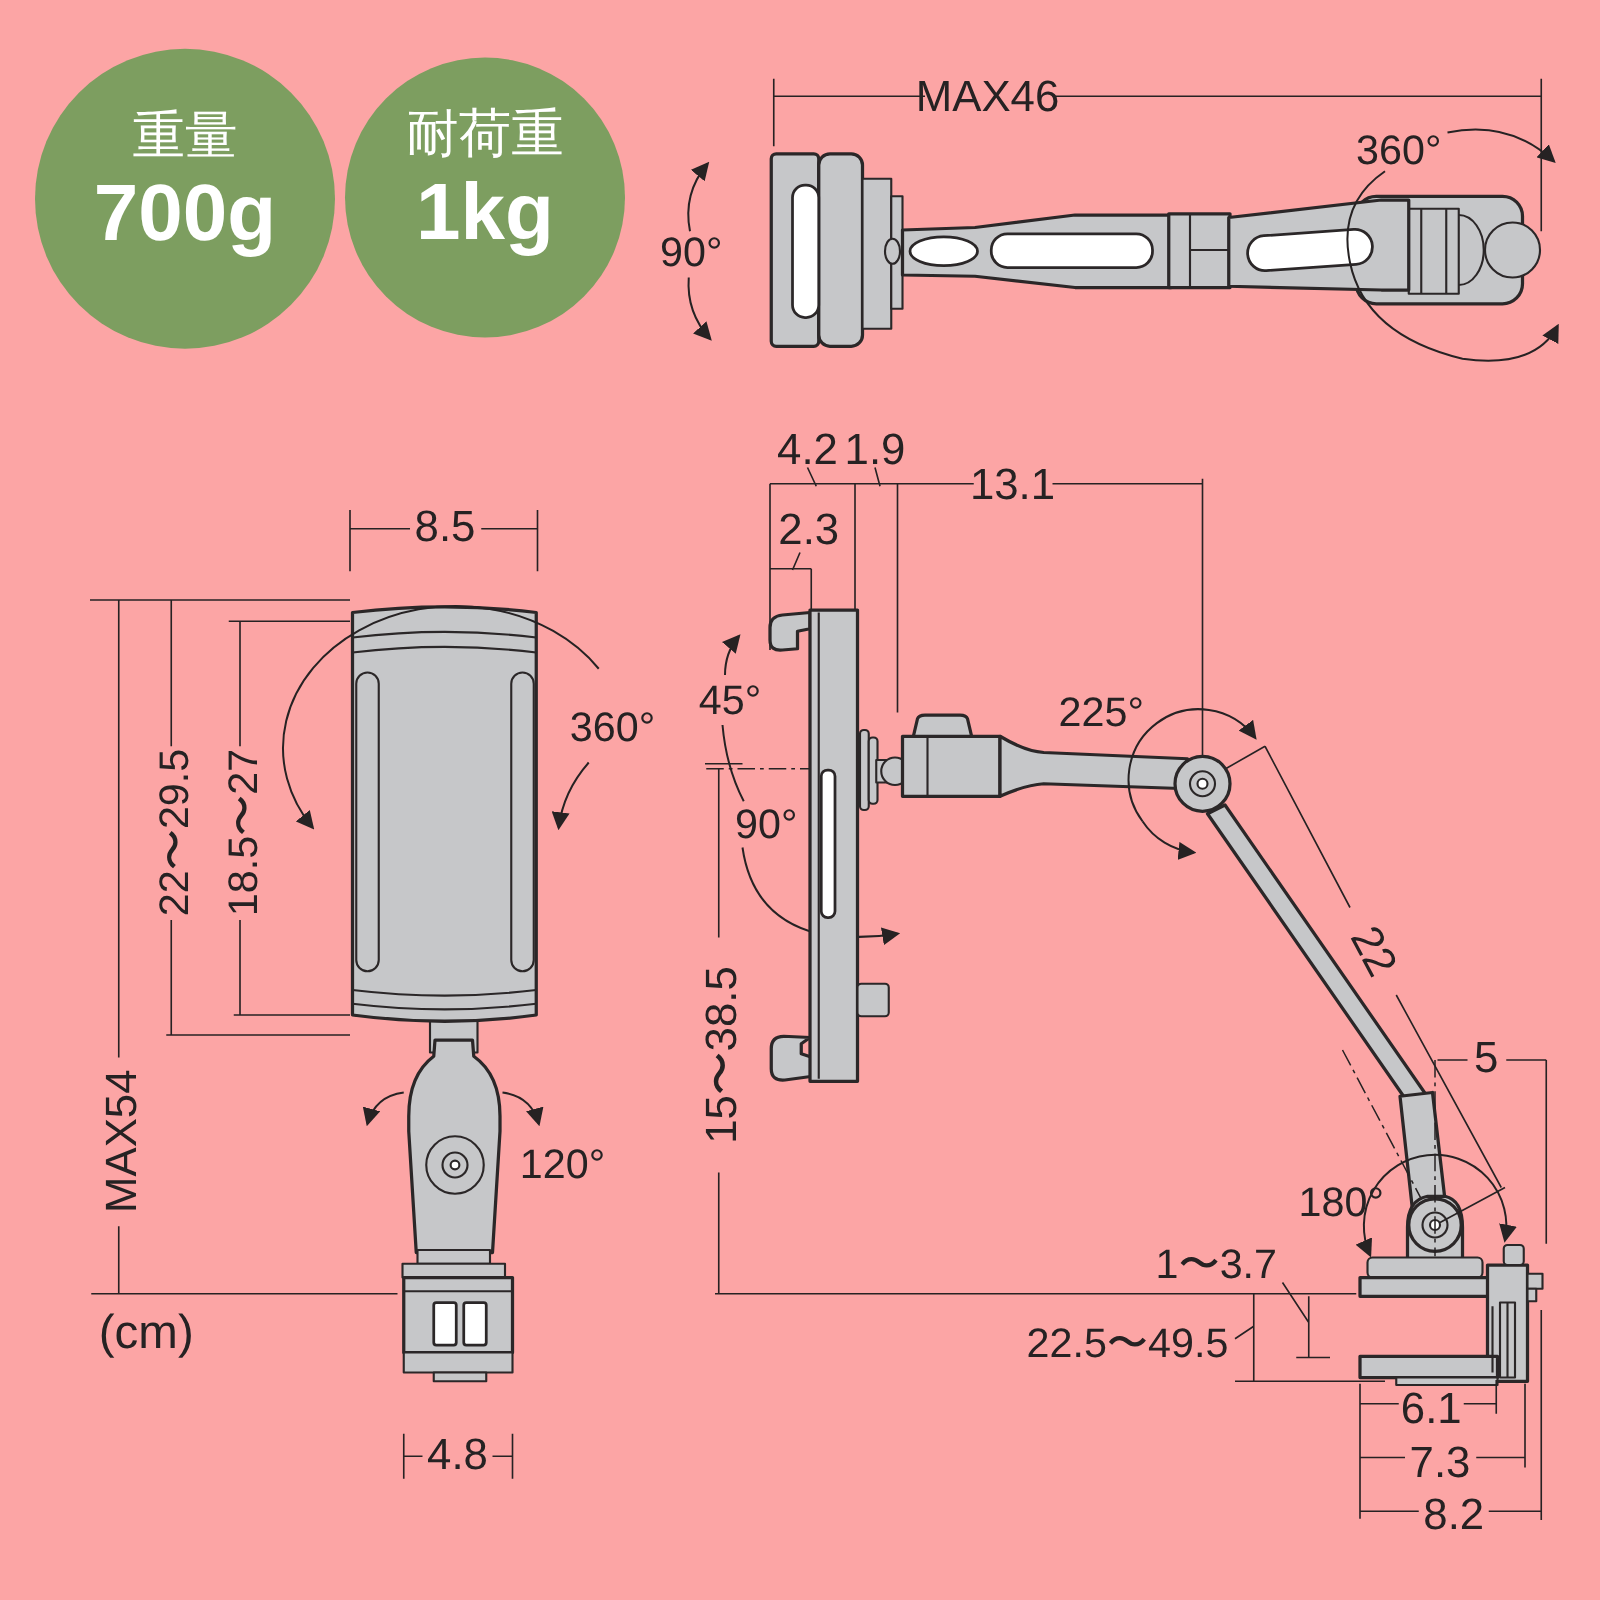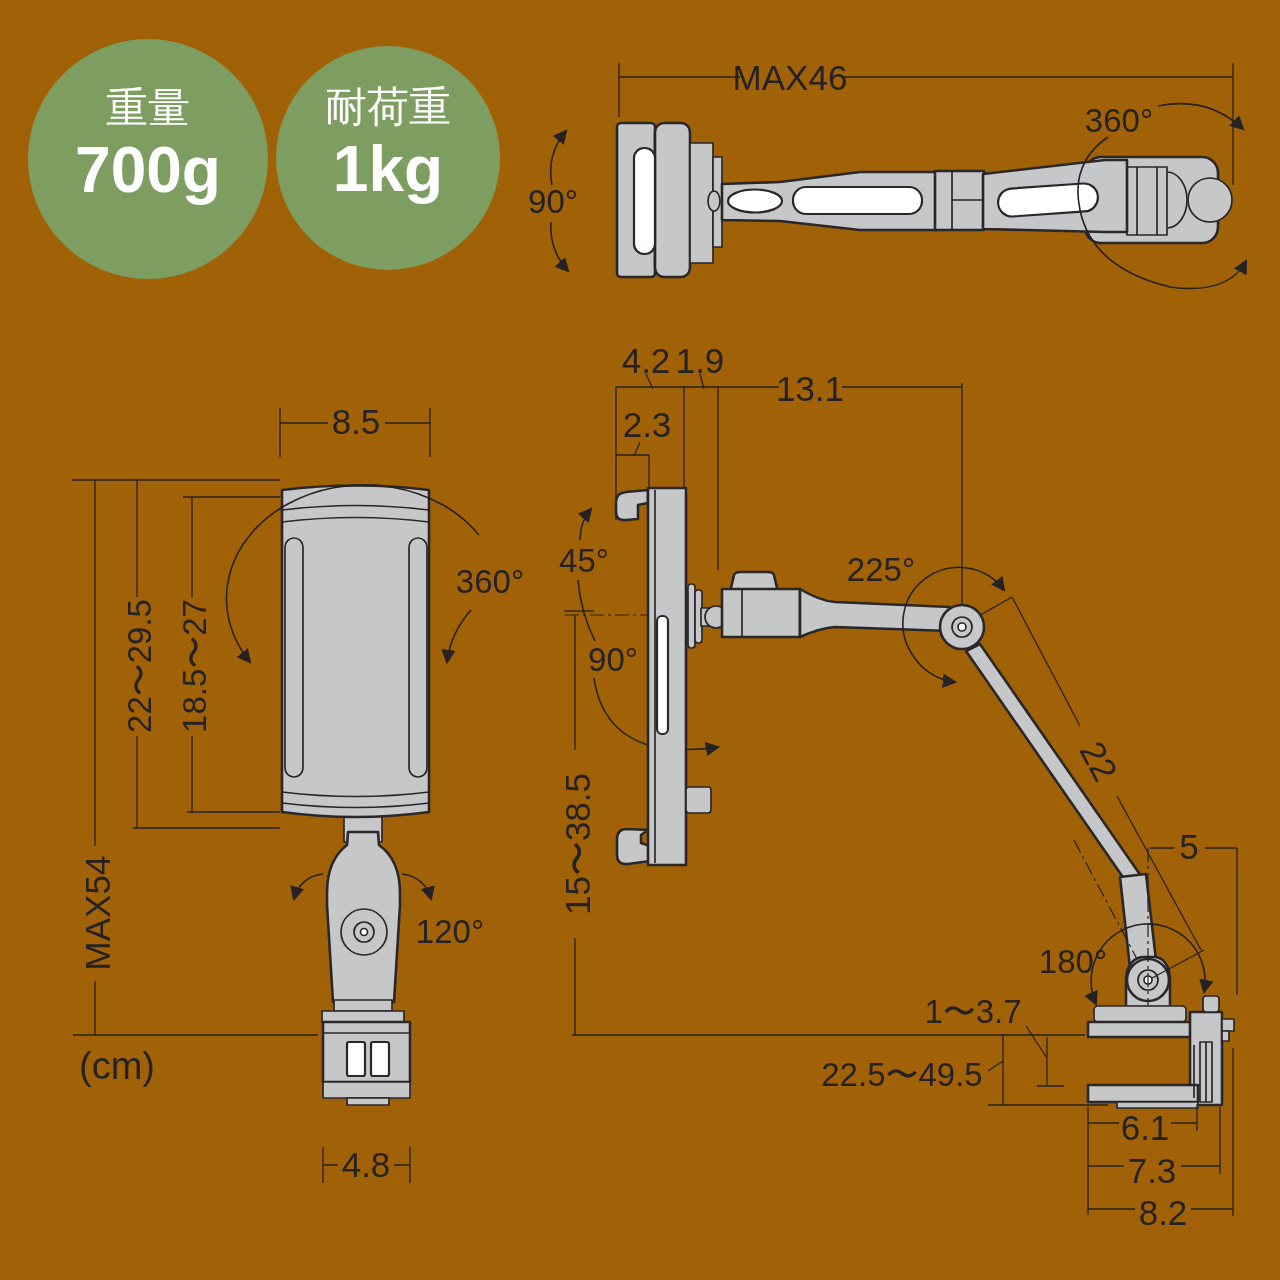--- a/index.html
+++ b/index.html
@@ -1,16 +1,16 @@
 <!DOCTYPE html>
 <html><head>
 <meta charset="utf-8">
 <style>
   html,body{margin:0;padding:0;background:#ffffff;}
-  #stage{width:1280px;height:1280px;position:relative;background:#a16207;}
+  #stage{width:1280px;height:1280px;position:relative;background:#fca5a5;}
   svg{display:block;}
   text{font-family:"Liberation Sans","DejaVu Sans",sans-serif;fill:#262223;}
   .part{fill:#c6c7c9;stroke:#2b2728;stroke-width:2.6;stroke-linejoin:round;}
   .part-thin{fill:#c6c7c9;stroke:#2b2728;stroke-width:1.7;stroke-linejoin:round;}
   .hole{fill:#ffffff;stroke:#2b2728;stroke-width:2.2;}
   .detail{fill:none;stroke:#2b2728;stroke-width:1.7;}
   .dim{fill:none;stroke:#262223;stroke-width:1.3;}
   .dashdot{fill:none;stroke:#262223;stroke-width:1.2;stroke-dasharray:14 4 3 4;}
   .arc{fill:none;stroke:#262223;stroke-width:1.6;}
   .dtext{font-size:33px;}

